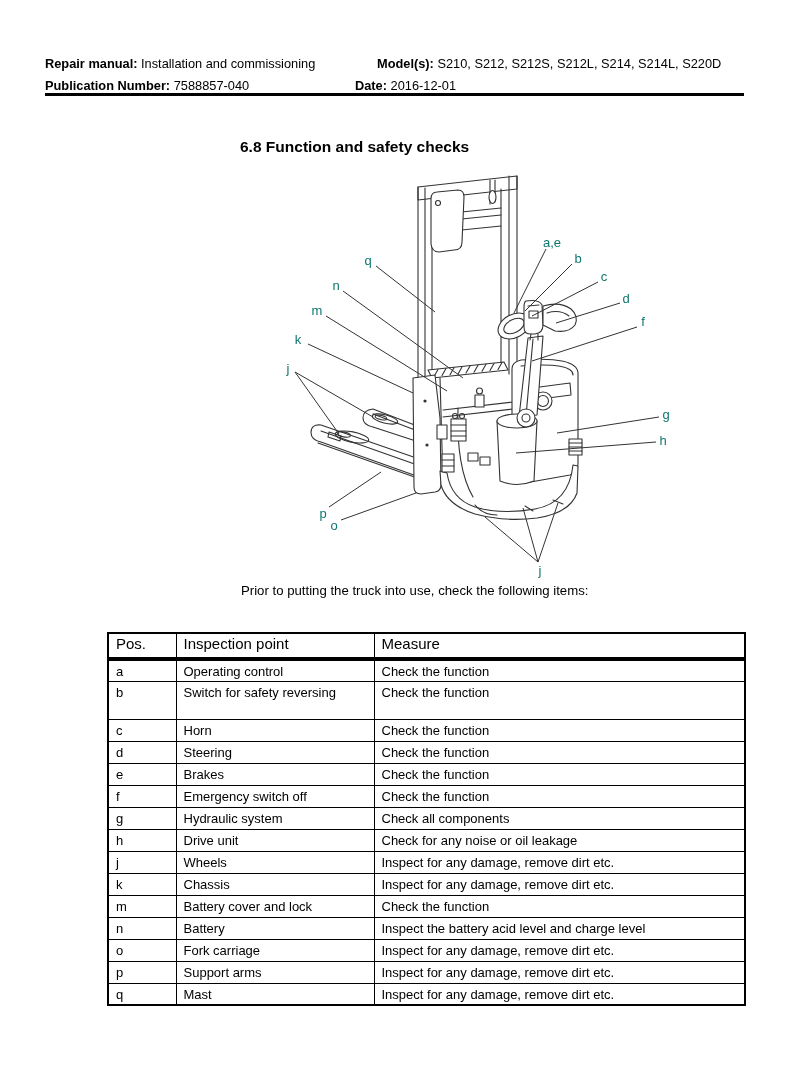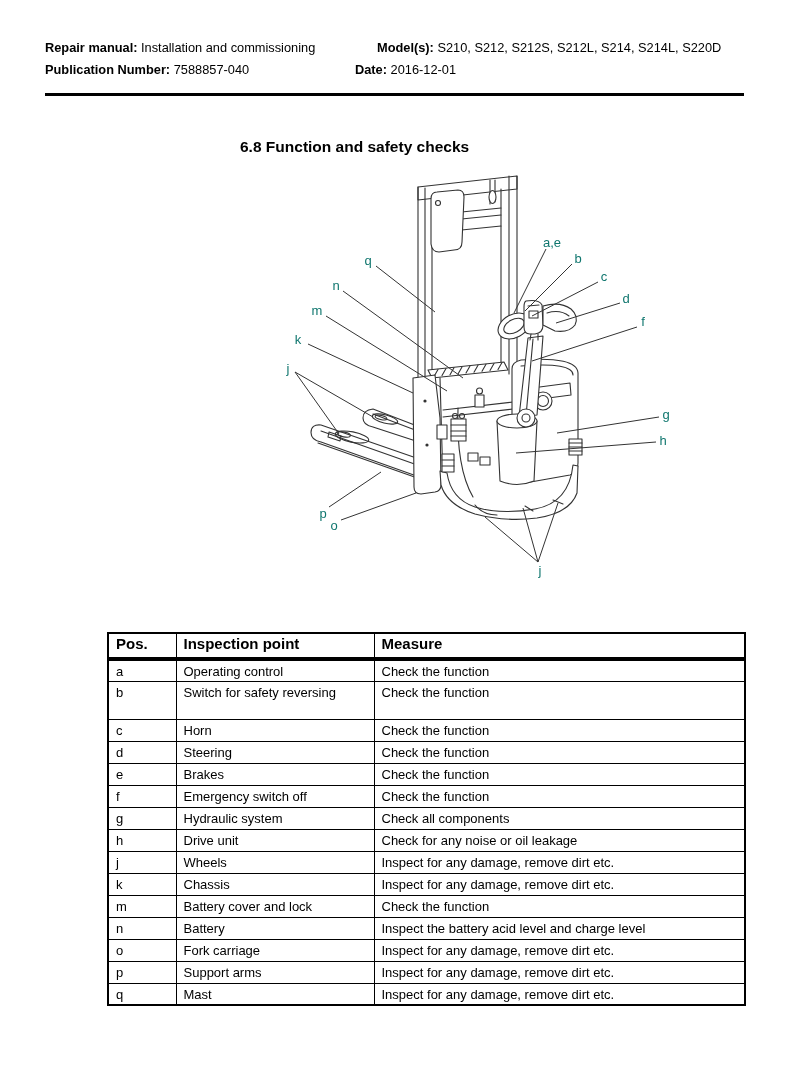--- a/index.html
+++ b/index.html
@@ -1,20 +1,20 @@
 <!DOCTYPE html>
 <html><head>
 <meta charset="utf-8">
 <style>
   html,body{margin:0;padding:0;background:#ffffff;}
   .page{
     position:relative;width:788px;height:1074px;background:#ffffff;
     font-family:"Liberation Sans", sans-serif;color:#000;overflow:hidden;
   }
-  .hdr{position:absolute;font-size:12.8px;line-height:15px;white-space:nowrap;}
+  .hdr{position:absolute;font-size:12.8px;line-height:15px;white-space:nowrap;margin-top:16px;}
   .hdr b{font-weight:bold;}
   .rule{position:absolute;left:45px;top:93px;width:699px;height:3px;background:#000;}
   .title{position:absolute;left:240px;top:138px;font-size:15.5px;font-weight:bold;}
   .caption{position:absolute;left:241px;top:583px;font-size:13.2px;}
   .figure{position:absolute;left:285px;top:173px;width:400px;height:415px;}
   .figure svg{position:absolute;left:0;top:0;}
   .fig-label{
     position:absolute;transform:translate(-50%,-50%);
     font-size:13px;color:#0f766e;white-space:nowrap;
   }
@@ -22,21 +22,21 @@
     position:absolute;left:107px;top:632px;width:637px;
     border-collapse:collapse;table-layout:fixed;
     font-size:13px;
   }
   .insp-table td,.insp-table th{
     border:1.5px solid #000;vertical-align:top;text-align:left;
     padding:3px 4px 0 7px;line-height:15px;overflow:hidden;white-space:nowrap;
   }
   .insp-table{border:2px solid #000;}
   .insp-table thead th{
-    font-size:15px;font-weight:bold;height:21px;
+    font-size:15px;font-weight:normal;height:21px;
     border-bottom:4px solid #000;padding-top:2px;
   }
   .insp-table tbody tr{height:22px;}
   .insp-table tbody tr.tall{height:38px;}
 </style>
 </head>
 <body>
 
 <div class="page">
 
@@ -165,20 +165,21 @@
       <span class="fig-label" style="left: 83px; top: 87px;">q</span>
       <span class="fig-label" style="left: 51px; top: 112px;">n</span>
       <span class="fig-label" style="left: 32px; top: 137px;">m</span>
       <span class="fig-label" style="left: 13px; top: 166px;">k</span>
       <span class="fig-label" style="left: 3px; top: 195px;">j</span>
       <span class="fig-label" style="left: 38px; top: 340px;">p</span>
       <span class="fig-label" style="left: 49px; top: 352px;">o</span>
       <span class="fig-label" style="left: 255px; top: 397px;">j</span>
     </div>
 
+  <div class="caption">Prior to putting the truck into use, check the following items:</div>
 
   <table class="insp-table">
     <colgroup>
         <col style="width:68px">
         <col style="width:198px">
         <col style="width:371px">
       </colgroup>
     <thead>
         <tr id="thead-row">
           <th>Pos.</th>

